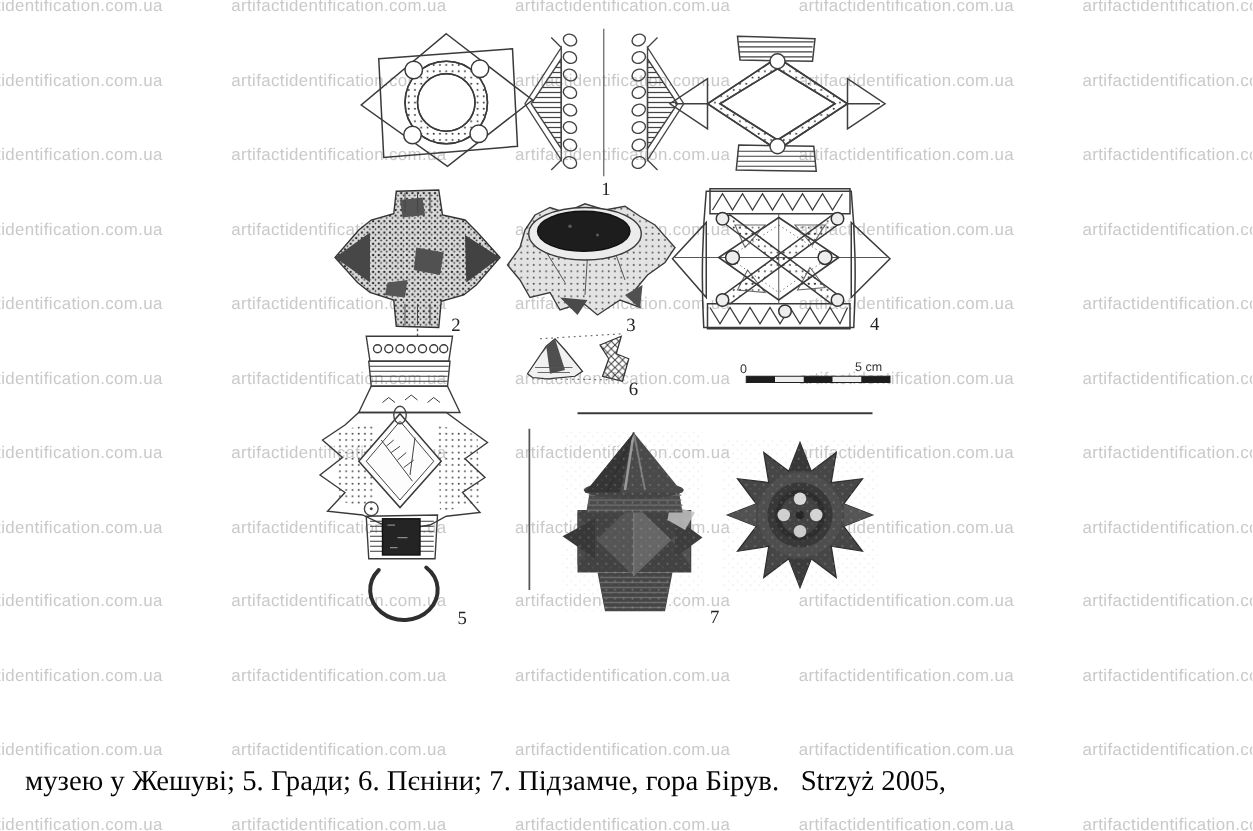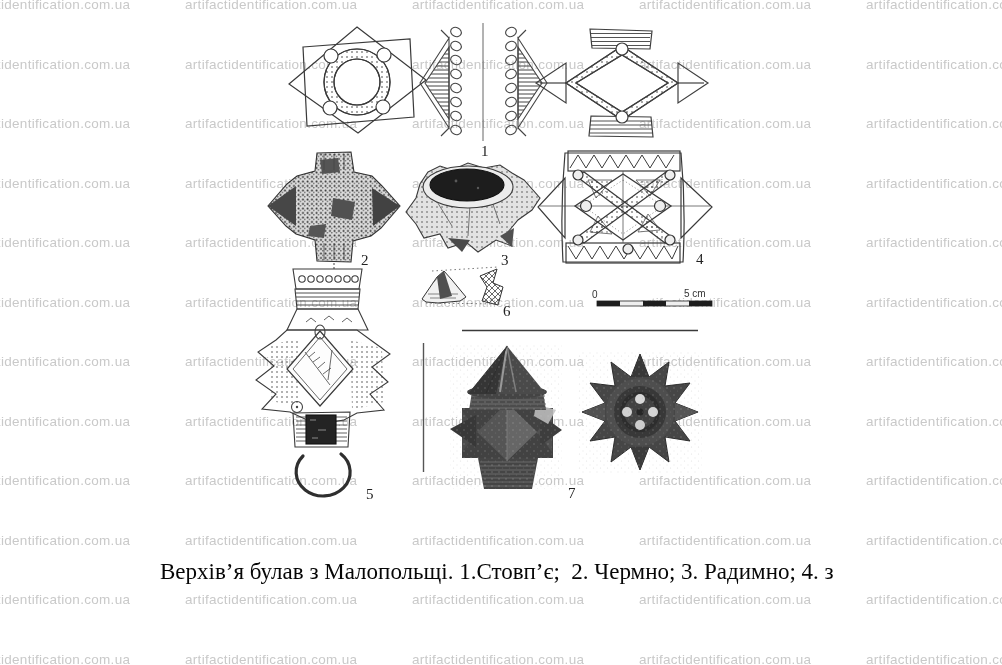--- a/index.html
+++ b/index.html
@@ -334,15 +334,15 @@
 
     <text class="fig-num" x="481" y="156">1</text>
     <text class="fig-num" x="361" y="265">2</text>
     <text class="fig-num" x="501" y="265">3</text>
     <text class="fig-num" x="696" y="264">4</text>
     <text class="fig-num" x="366" y="499">5</text>
     <text class="fig-num" x="503" y="316">6</text>
     <text class="fig-num" x="568" y="498">7</text>
   </svg>
 
-  <div class="caption-line caption-line-1">Верхів’я булав з Малопольщі. 1.Стовп’є;  2. Чермно; 3. Радимно; 4. з</div>
+  <div class="caption-line caption-line-2">музею у Жешуві; 5. Гради; 6. Пєніни; 7. Підзамче, гора Бірув.   Strzyż 2005,</div>
 
 </div>
 
 </body></html>

